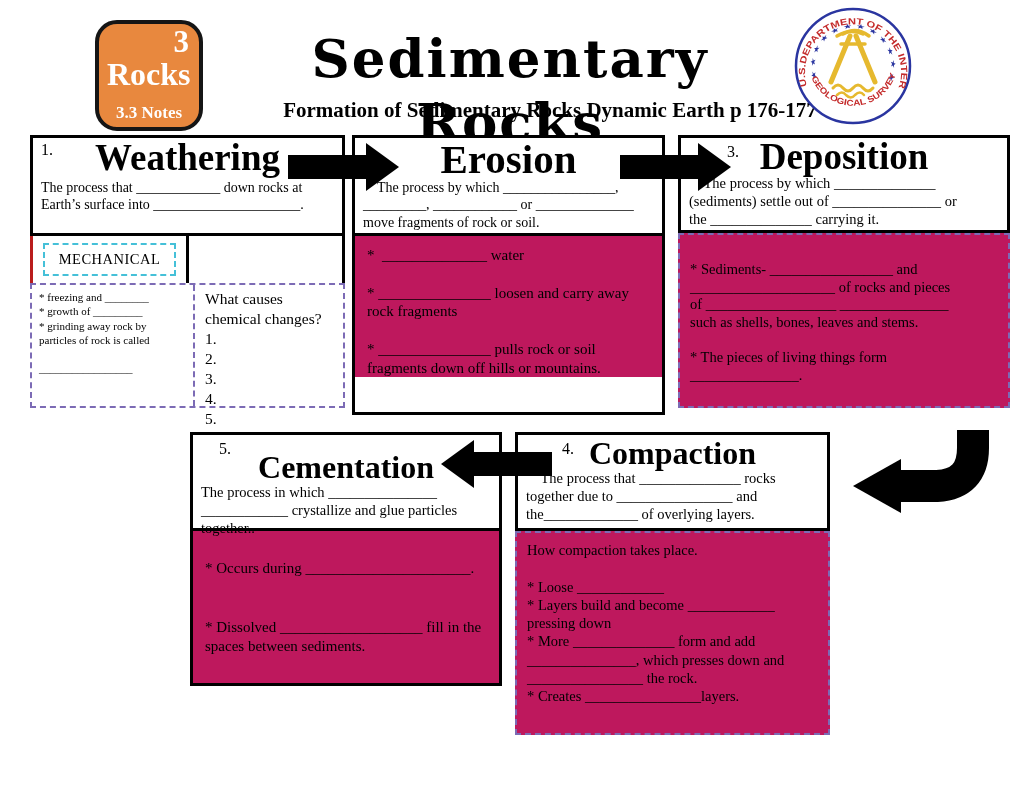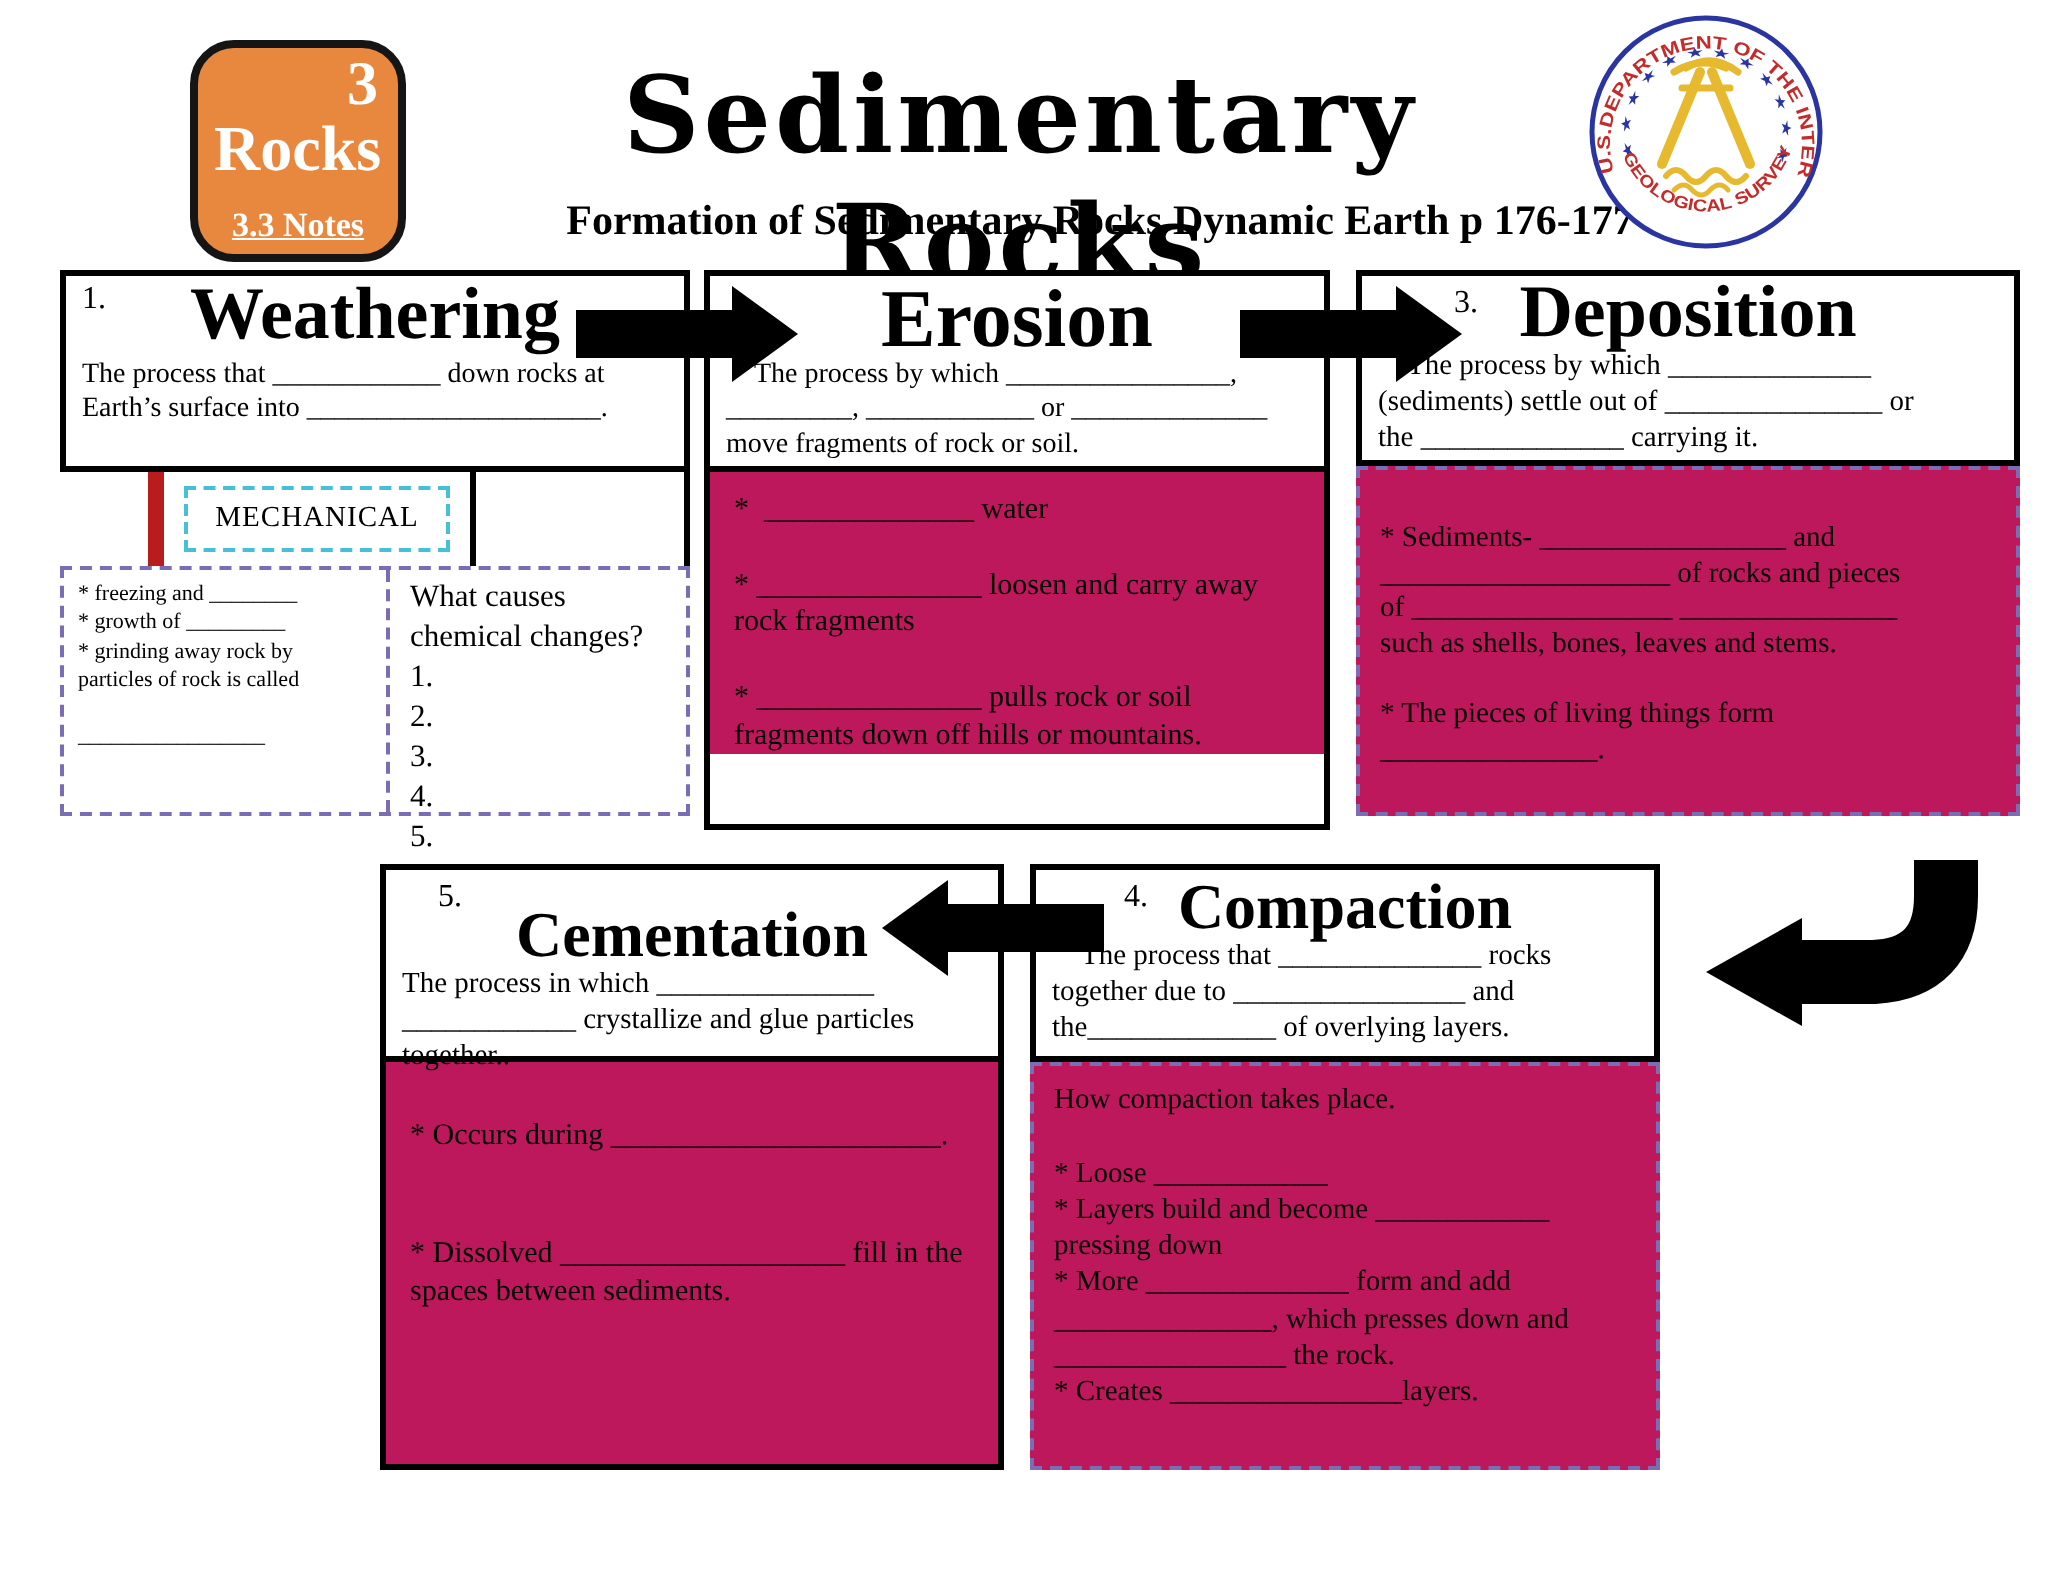--- a/index.html
+++ b/index.html
@@ -4,21 +4,21 @@
 <style>
   html,body{margin:0;padding:0;background:#fff;}
   .page{position:relative;width:1024px;height:791px;background:#fff;overflow:hidden;
         font-family:"Liberation Serif", serif;color:#000;}
 
   
   .badge{position:absolute;left:95px;top:20px;width:100px;height:103px;
          background:#E8883E;border:4px solid #151515;border-radius:22px;color:#fff;}
   .badge-num{position:absolute;top:0px;right:10px;font-size:31px;font-weight:bold;}
   .badge-label{position:absolute;top:32px;left:8px;font-size:32px;font-weight:bold;}
-  .badge-notes{position:absolute;bottom:4px;width:100%;text-align:center;font-size:17px;font-weight:bold;text-decoration:underline;}
+  .badge-notes{position:absolute;bottom:4px;width:100%;text-align:center;font-size:17px;font-weight:bold;}
   .main-title{position:absolute;left:215px;top:26px;width:590px;text-align:center;
               font-family:"DejaVu Serif", serif;font-weight:bold;font-size:53px;
               letter-spacing:2px;line-height:64px;}
   .subtitle{position:absolute;left:190px;top:98px;width:720px;text-align:center;
             font-weight:bold;font-size:21px;}
   .logo{position:absolute;left:793px;top:6px;width:120px;height:120px;}
 
   
   .panel{position:absolute;background:#fff;z-index:1;}
   .p-header{position:relative;border:3px solid #000;background:#fff;box-sizing:border-box;}
@@ -73,21 +73,21 @@
     </g>
   </svg>
 
   <div class="panel" style="left:30px;top:135px;width:315px;">
     <div class="p-header" style="height:101px;">
       <div class="p-num" style="left:8px;">1.</div>
       <div class="p-title" style="font-size:37px;margin-top:1px;">Weathering</div>
       <div class="p-desc ml" style="font-size:14px;">The process that ____________ down rocks at
 Earth’s surface into _____________________.</div>
     </div>
-    <div style="display:flex;height:47px;border-left:8px solid #b91c1c;border-right:3px solid #000;box-sizing:border-box;margin-left:44px;">
+    <div style="display:flex;height:47px;border-left:3px solid #b91c1c;border-right:3px solid #000;box-sizing:border-box;">
       <div style="width:153px;border-right:3px solid #000;display:flex;align-items:center;justify-content:center;">
         <span class="dash-label">MECHANICAL</span>
       </div>
     </div>
     <div class="dash-purple" style="display:flex;height:125px;box-sizing:border-box;">
       <div class="ml" style="width:150px;border-right:2px dashed #7C6BB5;padding:5px 4px 0 7px;font-size:11px;line-height:1.3;">* freezing and ________
 * growth of _________
 * grinding away rock by
 particles of rock is called
 
@@ -139,21 +139,21 @@
   </div>
 
   <div class="panel" style="left:190px;top:432px;width:312px;">
     <div class="p-header" style="height:99px;">
       <div class="p-num" style="left:26px;top:5px;">5.</div>
       <div class="p-title" style="font-size:32px;margin-top:16px;">Cementation</div>
       <div class="p-desc ml" style="font-size:14.5px;margin-top:-2px;">The process in which _______________
 ____________ crystallize and glue particles
 together..</div>
     </div>
-    <div class="p-body ml" style="height:204px;border:3px solid #000;border-top:none;padding:28px 8px 0 12px;font-size:15px;line-height:1.3;">* Occurs during ______________________.
+    <div class="p-body ml" style="height:155px;border:3px solid #000;border-top:none;padding:28px 8px 0 12px;font-size:15px;line-height:1.3;">* Occurs during ______________________.
 
 
 * Dissolved ___________________ fill in the
 spaces between sediments.</div>
   </div>
 
   <div class="panel" style="left:515px;top:432px;width:315px;">
     <div class="p-header" style="height:99px;">
       <div class="p-num" style="left:44px;top:5px;">4.</div>
       <div class="p-title" style="font-size:32px;margin-top:2px;">Compaction</div>

